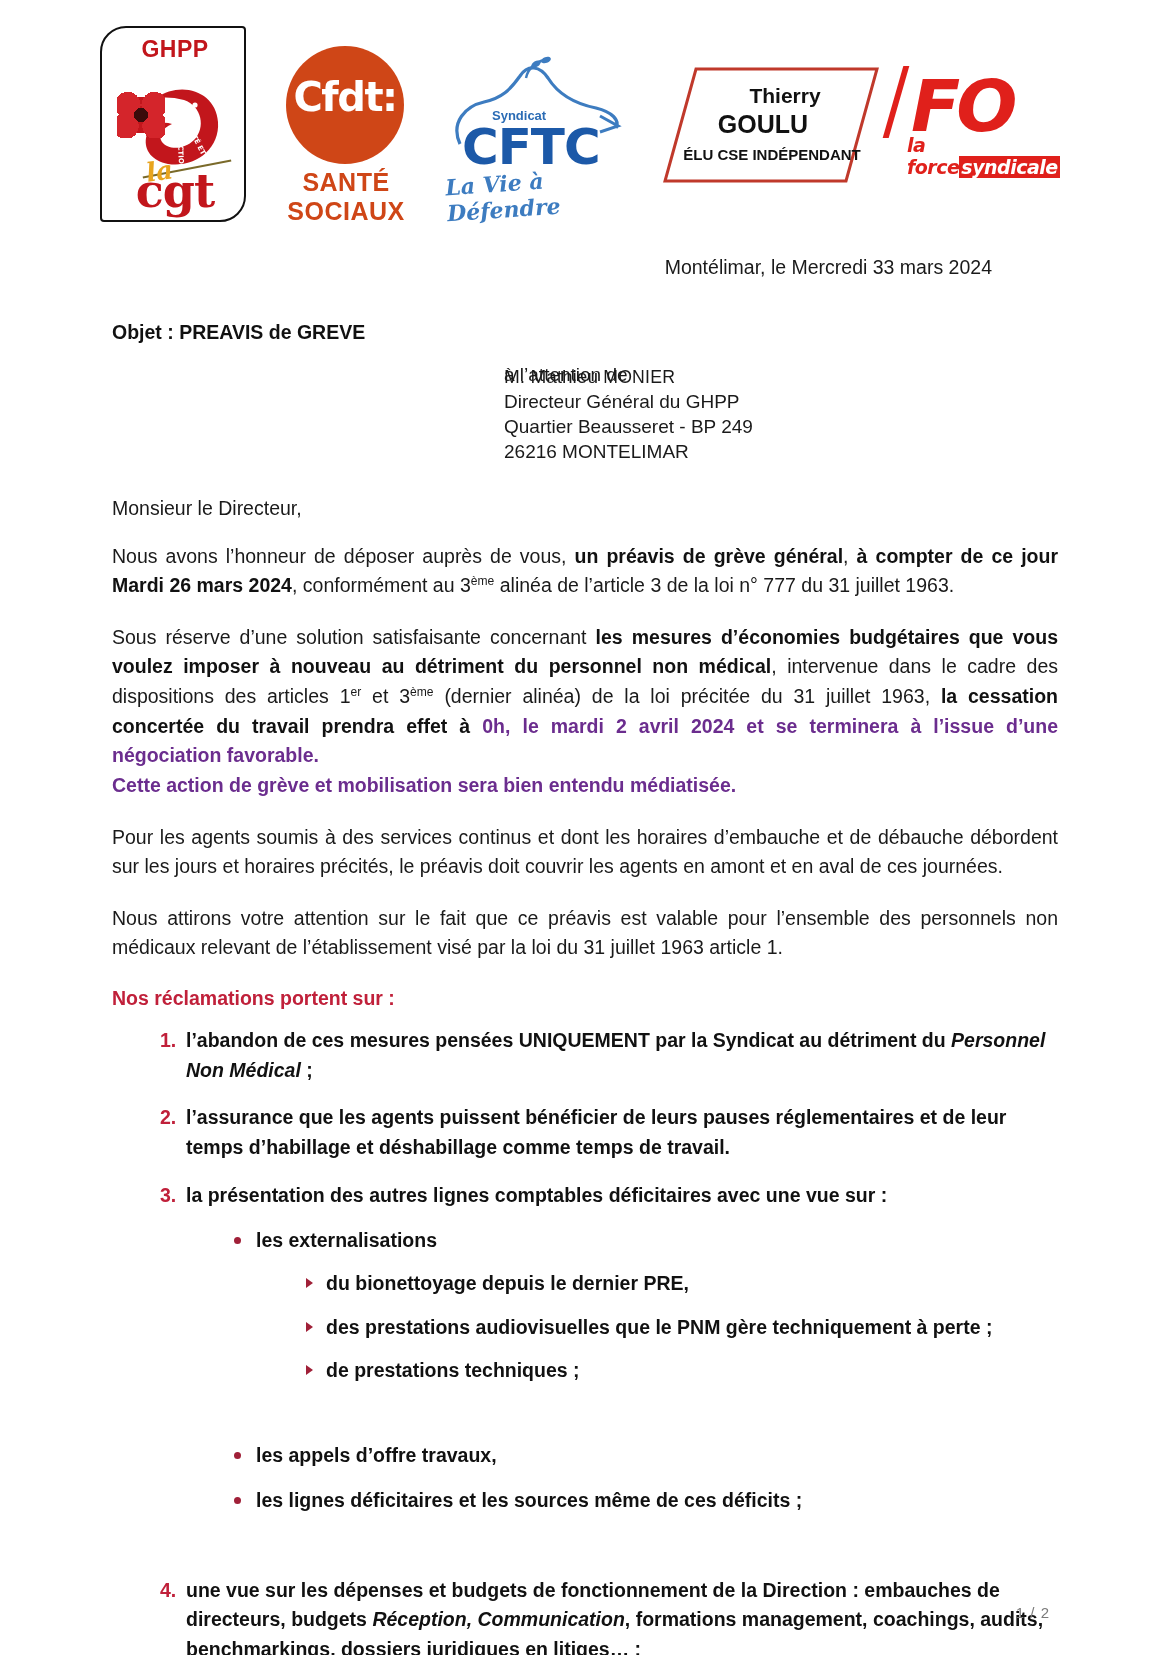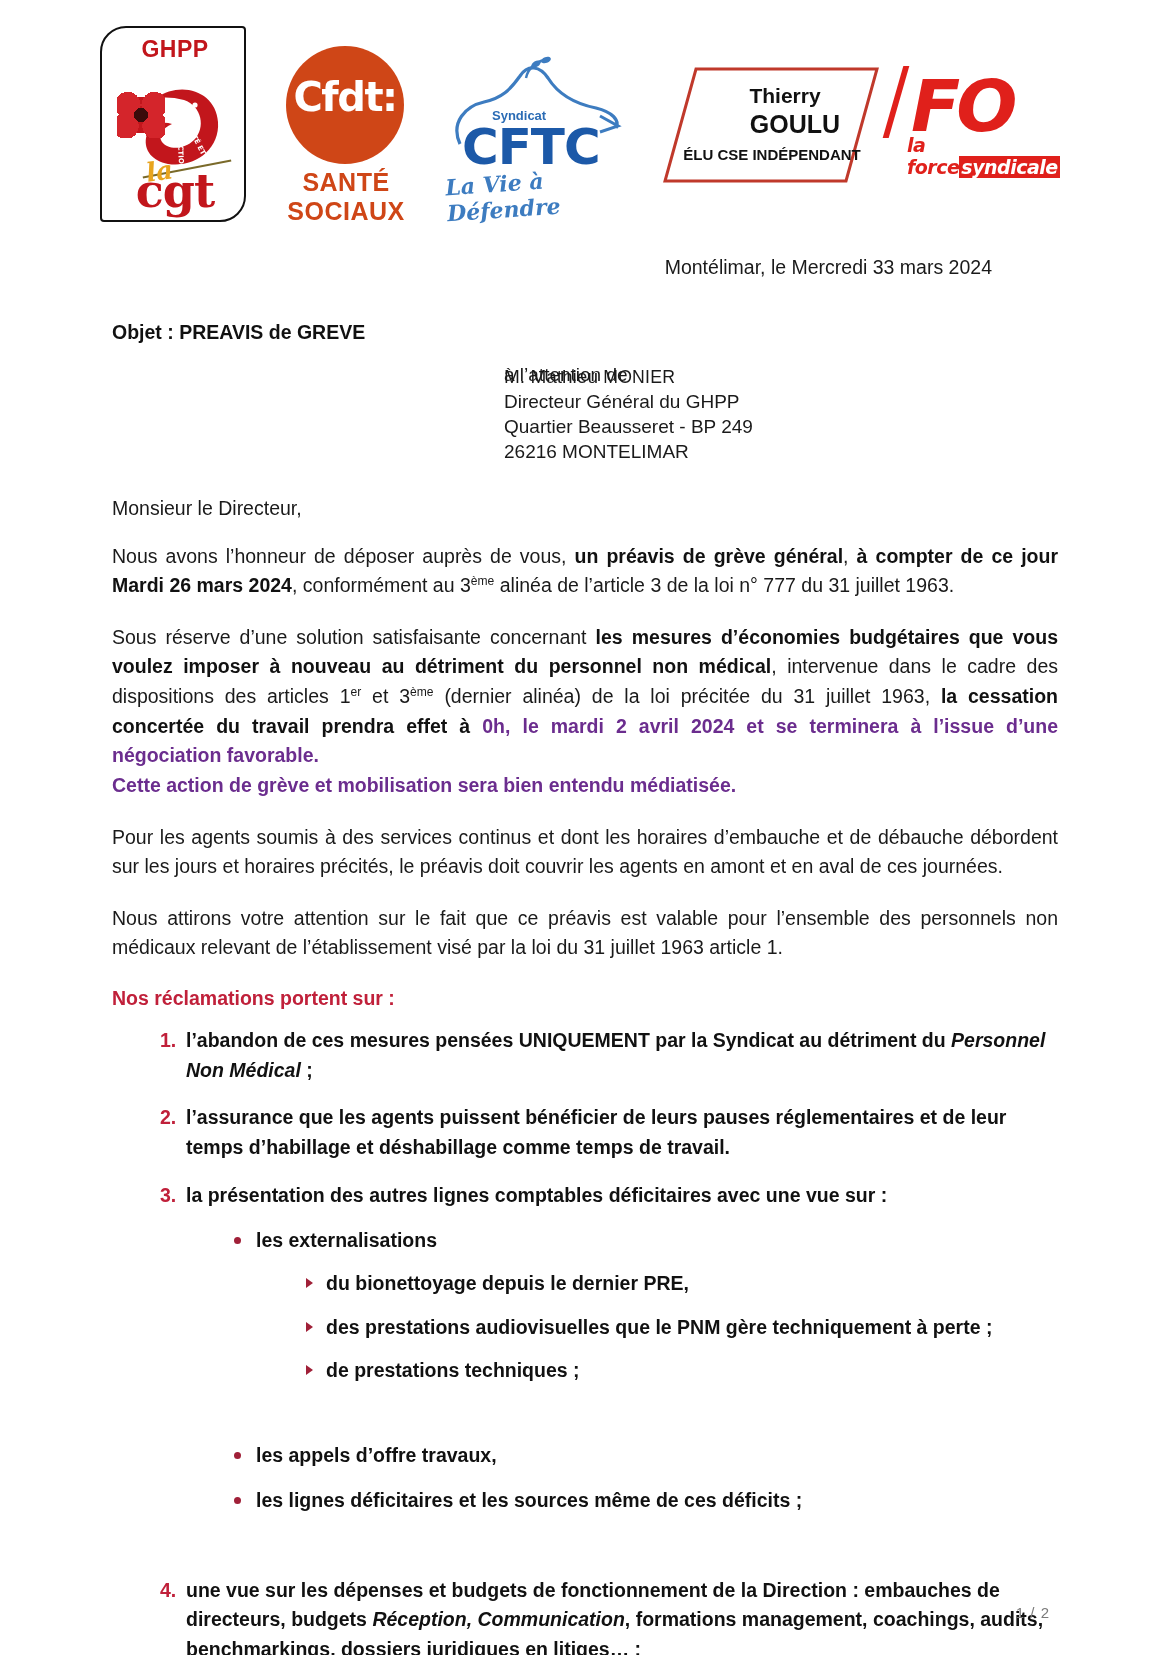--- a/index.html
+++ b/index.html
@@ -182,21 +182,21 @@
     left: 48px; top: 18px;
     width: 150px;
     text-align: center;
     font-weight: bold;
     font-size: 21px;
     color: #111;
     font-family: "Liberation Sans", sans-serif;
   }
   .goulu-name2 {
     position: absolute;
-    left: 58px; top: 44px;
+    left: 26px; top: 44px;
     width: 150px;
     text-align: center;
     font-weight: bold;
     font-size: 25px;
     color: #111;
     font-family: "Liberation Sans", sans-serif;
   }
   .goulu-role {
     position: absolute;
     left: 12px; top: 80px;

